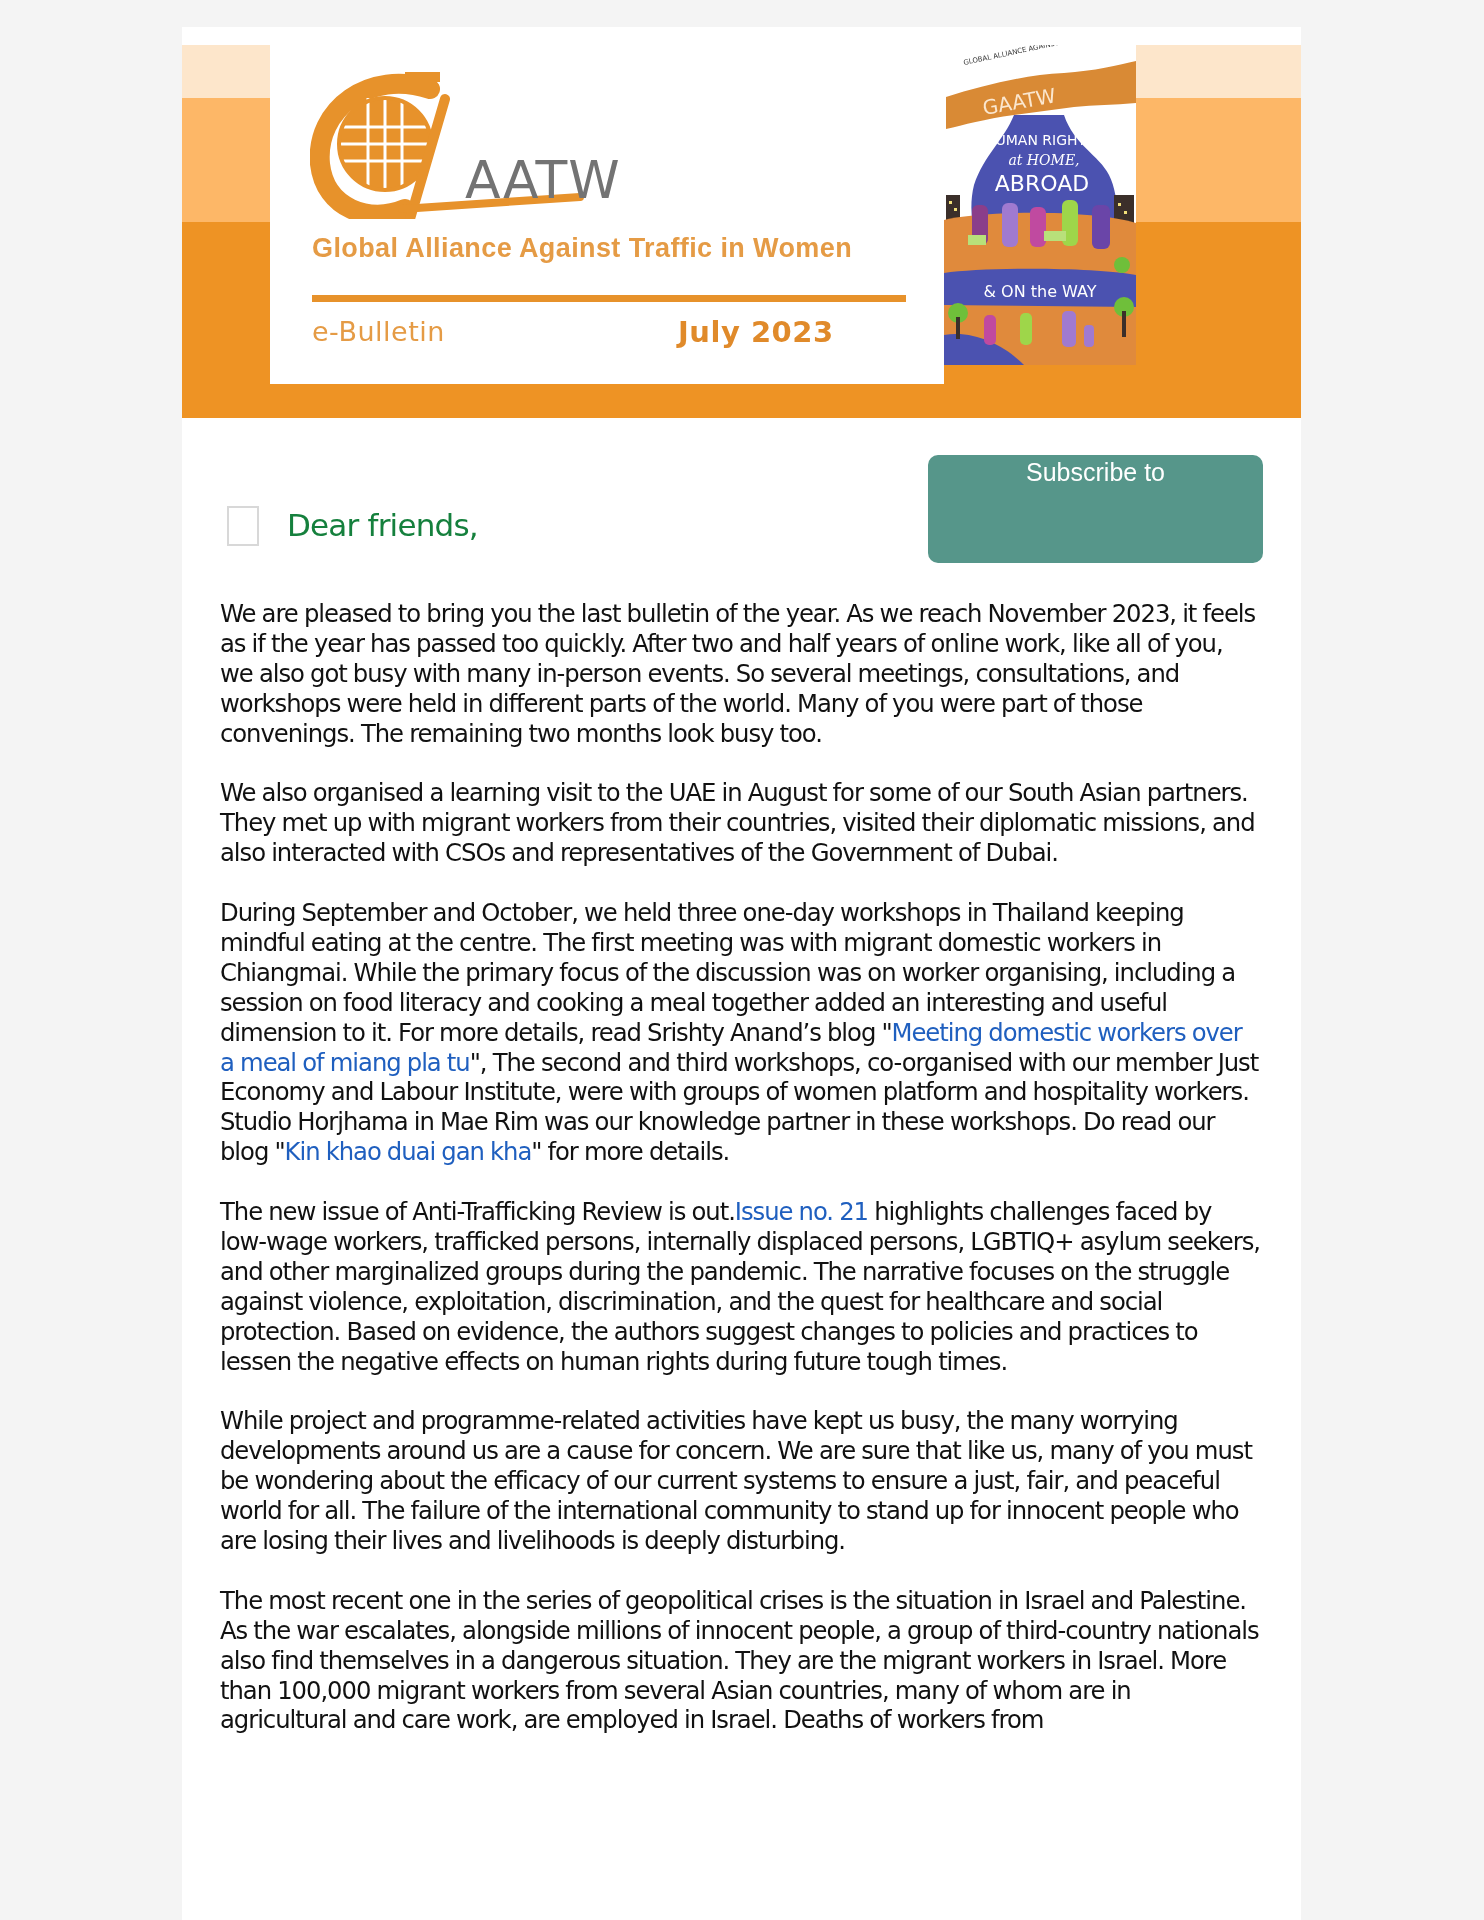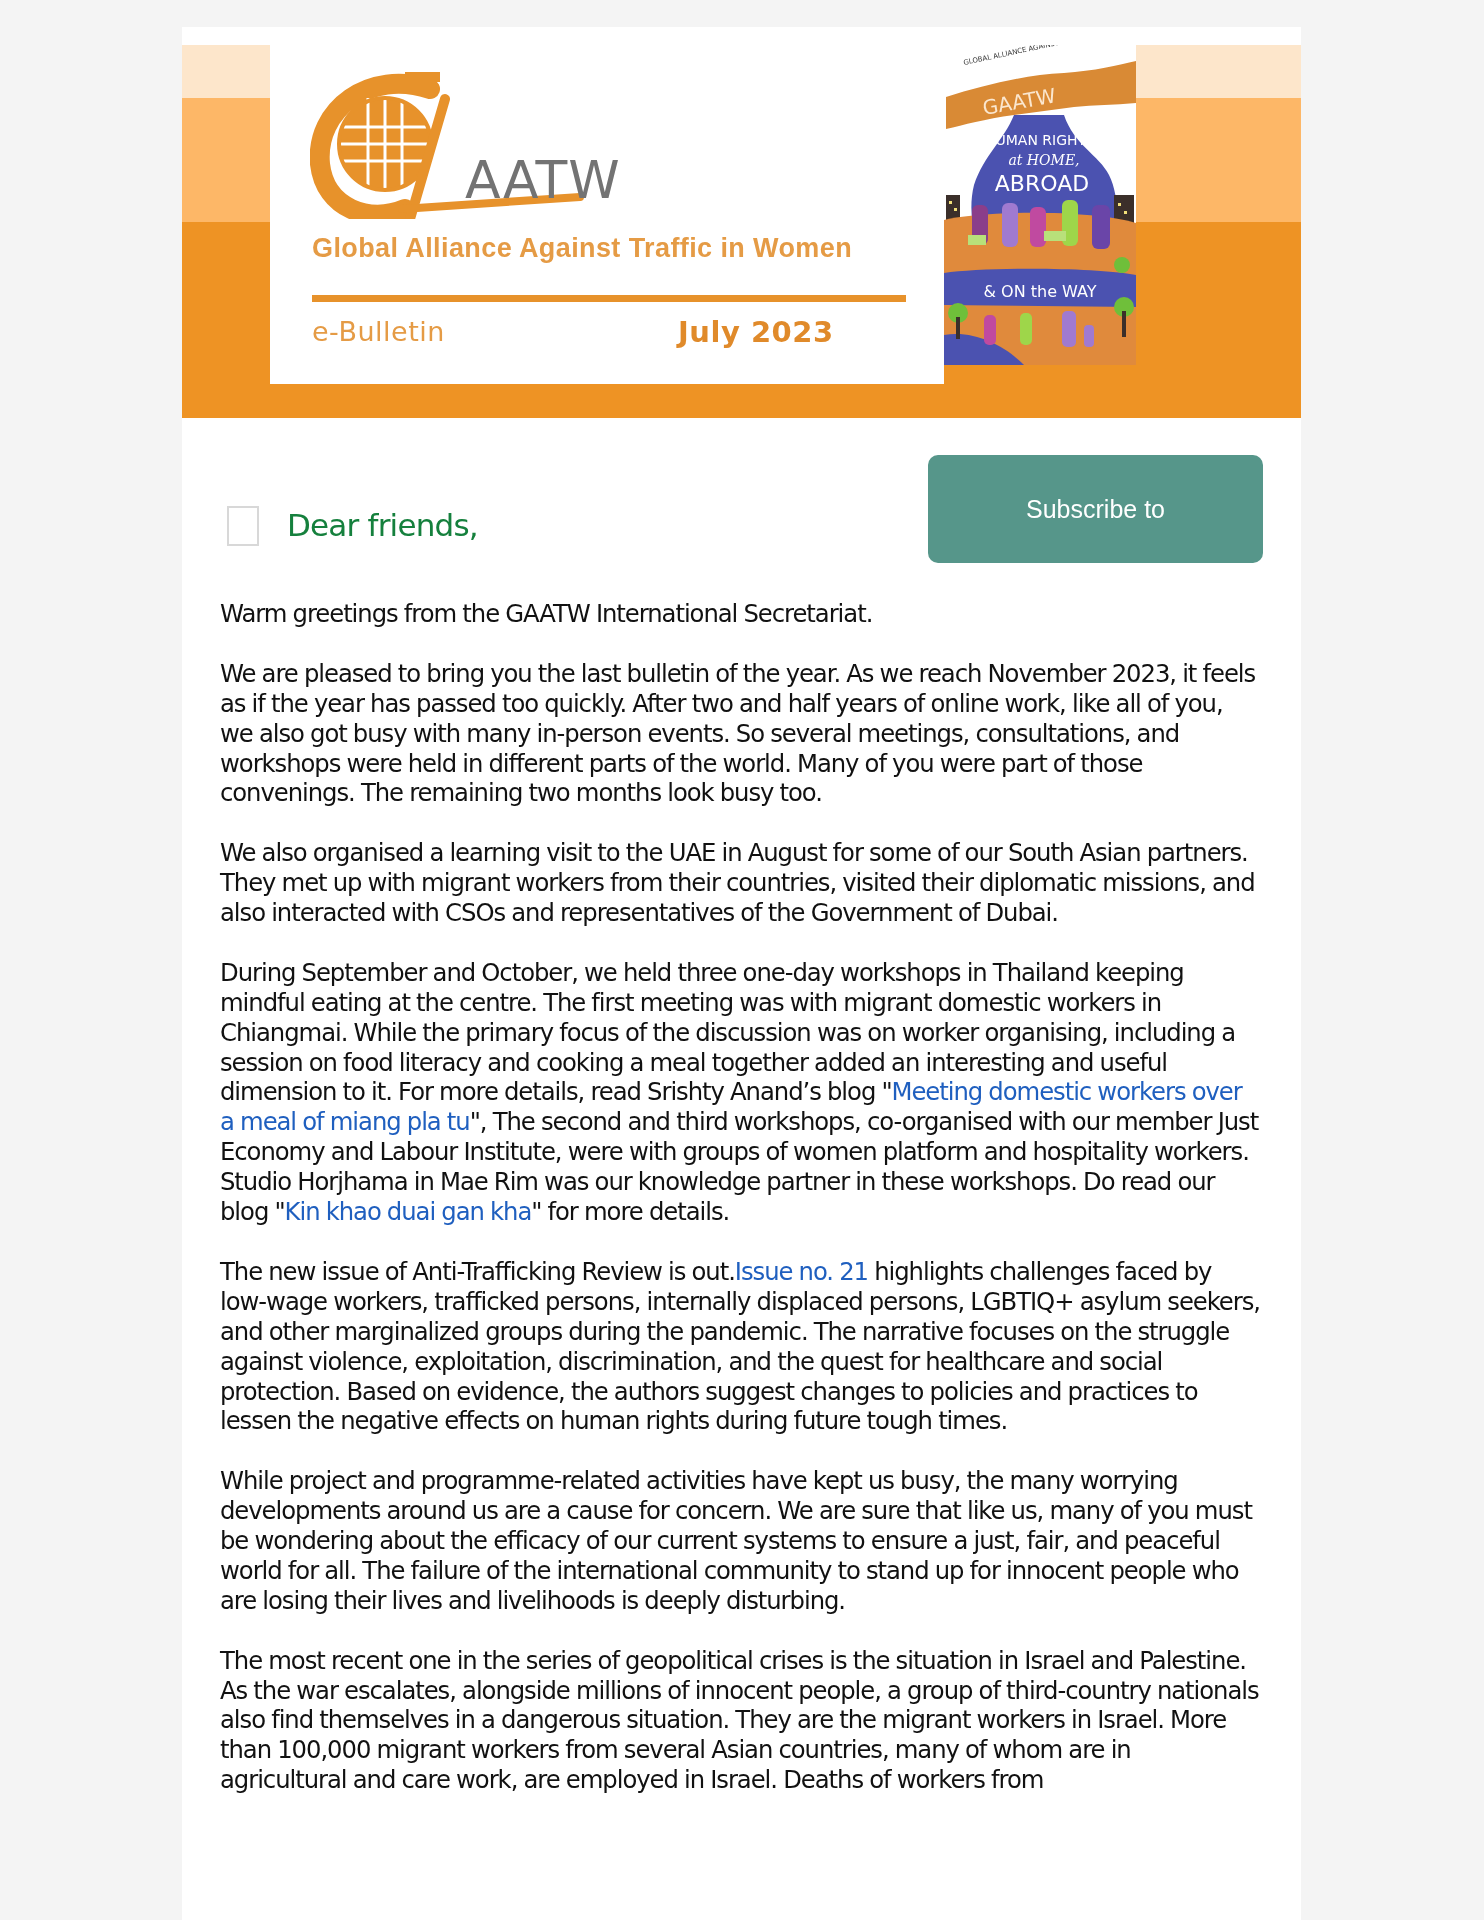--- a/index.html
+++ b/index.html
@@ -112,21 +112,21 @@
     left: 746px; top: 428px;
     width: 335px; height: 108px;
     background: #56968a;
     border-radius: 10px;
     color: #ffffff;
     font-family: "Liberation Sans", sans-serif;
     font-size: 25px;
     line-height: 35px;
     text-align: center;
     display: flex;
-    flex-direction: column;
+    flex-direction: row;
     justify-content: center;
     cursor: pointer;
   }
 
   
   .body {
     position: absolute;
     left: 38px; top: 572px;
     width: 1040px;
     font-family: "DejaVu Sans", sans-serif;
@@ -236,21 +236,20 @@
   </div>
 
   <div class="checkbox" style="top:479px;"></div>
   <div class="greeting" style="top:480px;">Dear friends,</div>
 
   <div class="subscribe-btn">
     <span>Subscribe to</span>
   </div>
 
   <div class="body">
-    <p>Warm greetings from the GAATW International Secretariat.</p>
     <p>We are pleased to bring you the last bulletin of the year. As we reach November 2023, it feels as if the year has passed too quickly. After two and half years of online work, like all of you, we also got busy with many in-person events. So several meetings, consultations, and workshops were held in different parts of the world. Many of you were part of those convenings. The remaining two months look busy too.</p>
     <p>We also organised a learning visit to the UAE in August for some of our South Asian partners. They met up with migrant workers from their countries, visited their diplomatic missions, and also interacted with CSOs and representatives of the Government of Dubai.</p>
     <p><span>During September and October, we held three one-day workshops in Thailand keeping mindful eating at the centre. The first meeting was with migrant domestic workers in Chiangmai. While the primary focus of the discussion was on worker organising, including a session on food literacy and cooking a meal together added an interesting and useful dimension to it. For more details, read Srishty Anand’s blog "</span><a href="#">Meeting domestic workers over a meal of miang pla tu</a><span>", The second and third workshops, co-organised with our member Just Economy and Labour Institute, were with groups of women platform and hospitality workers. Studio Horjhama in Mae Rim was our knowledge partner in these workshops. Do read our blog "</span><a href="#">Kin khao duai gan kha</a><span>" for more details.</span></p>
     <p><span>The new issue of Anti-Trafficking Review is out.</span><a href="#">Issue no. 21</a><span> highlights challenges faced by low-wage workers, trafficked persons, internally displaced persons, LGBTIQ+ asylum seekers, and other marginalized groups during the pandemic. The narrative focuses on the struggle against violence, exploitation, discrimination, and the quest for healthcare and social protection. Based on evidence, the authors suggest changes to policies and practices to lessen the negative effects on human rights during future tough times.</span></p>
     <p>While project and programme-related activities have kept us busy, the many worrying developments around us are a cause for concern. We are sure that like us, many of you must be wondering about the efficacy of our current systems to ensure a just, fair, and peaceful world for all. The failure of the international community to stand up for innocent people who are losing their lives and livelihoods is deeply disturbing.</p>
     <p>The most recent one in the series of geopolitical crises is the situation in Israel and Palestine. As the war escalates, alongside millions of innocent people, a group of third-country nationals also find themselves in a dangerous situation. They are the migrant workers in Israel. More than 100,000 migrant workers from several Asian countries, many of whom are in agricultural and care work, are employed in Israel. Deaths of workers from</p>
   </div>
 
 </div>
 

